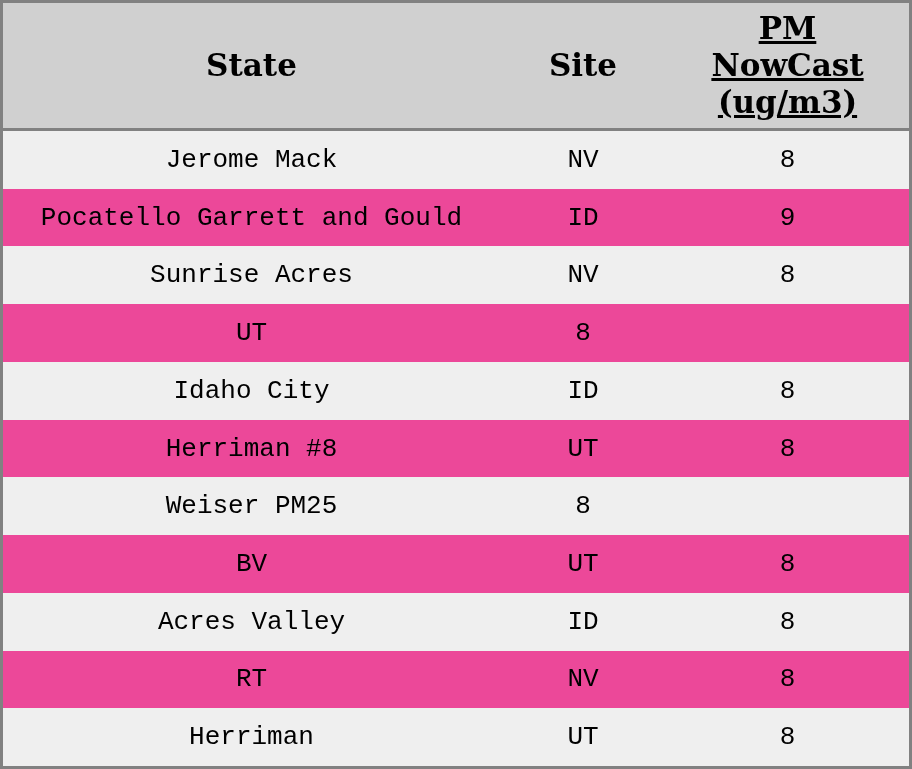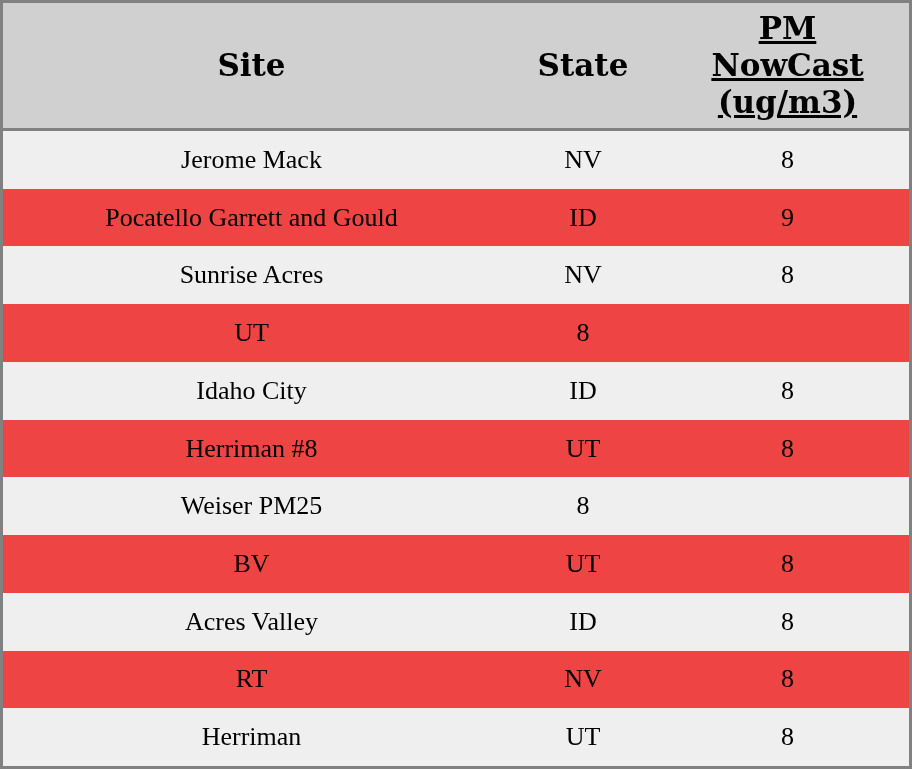--- a/index.html
+++ b/index.html
@@ -33,42 +33,42 @@
   .pm-wrap {
     display: inline-block;
     max-width: 178px;
     text-align: center;
     text-decoration: underline;
   }
   .tbody {
     flex: 1;
     display: flex;
     flex-direction: column;
-    font-family: Liberation Serif, serif;
+    font-family: Liberation Mono, monospace;
     font-size: 26px;
   }
   .row {
     flex: 1;
     display: grid;
     grid-template-columns: 497px 166px 1fr;
     align-items: center;
     text-align: center;
-    background: #ef4444;
+    background: #ec4899;
   }
   .row:nth-child(odd) {
     background: #efefef;
   }
 </style>
 </head>
 <body>
 
 <div class="aq-table">
   <div class="thead">
+    <div>State</div>
     <div>Site</div>
-    <div>State</div>
     <div><span class="pm-wrap">PM NowCast (ug/m3)</span></div>
   </div>
   <div class="tbody">
     <div class="row">
       <div>Jerome Mack</div>
       <div>NV</div>
       <div>8</div>
     </div>
     <div class="row">
       <div>Pocatello Garrett and Gould</div>

